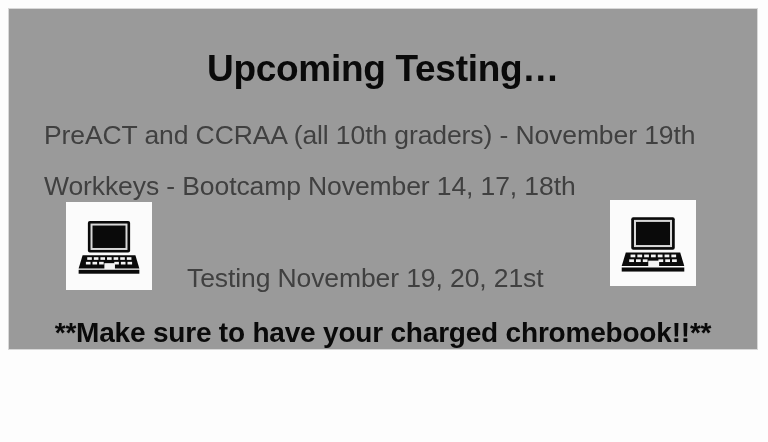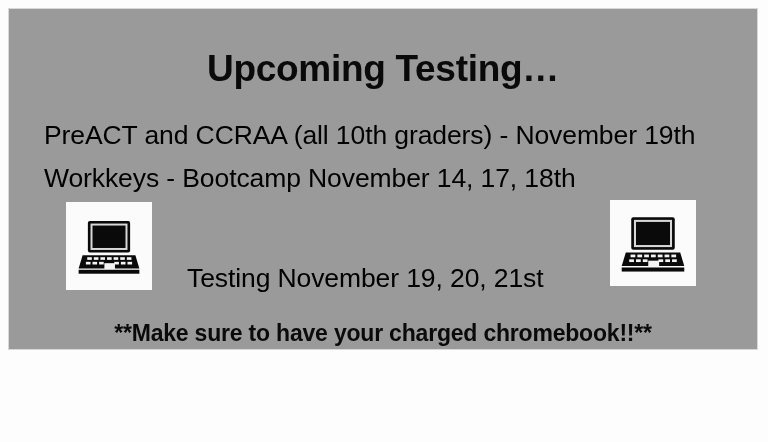--- a/index.html
+++ b/index.html
@@ -39,47 +39,47 @@
     text-align: center;
     font-size: 37px;
     font-weight: bold;
     color: #0a0a0a;
     letter-spacing: -0.3px;
     line-height: 44px;
     white-space: nowrap;
   }
   .body-line {
     position: absolute;
-    color: #000000;
+    color: #404040;
     font-size: 26.5px;
     font-weight: normal;
     line-height: 32px;
     white-space: nowrap;
     letter-spacing: -0.1px;
   }
   .line-preact {
     left: 35px;
     top: 110px;
   }
   .line-workkeys {
     left: 35px;
-    top: 153px;
+    top: 161px;
   }
   .line-testing {
     left: 178px;
     top: 209px;
     margin-top: 44px;
   }
   .footer-line {
     position: absolute;
     left: 0;
     top: 307px;
     width: 748px;
     text-align: center;
-    font-size: 23px;
+    font-size: 28px;
     font-weight: bold;
     color: #0a0a0a;
     line-height: 34px;
     white-space: nowrap;
     letter-spacing: -0.2px;
   }
   .icon-tile {
     position: absolute;
     background: #fbfbfb;
     display: flex;

